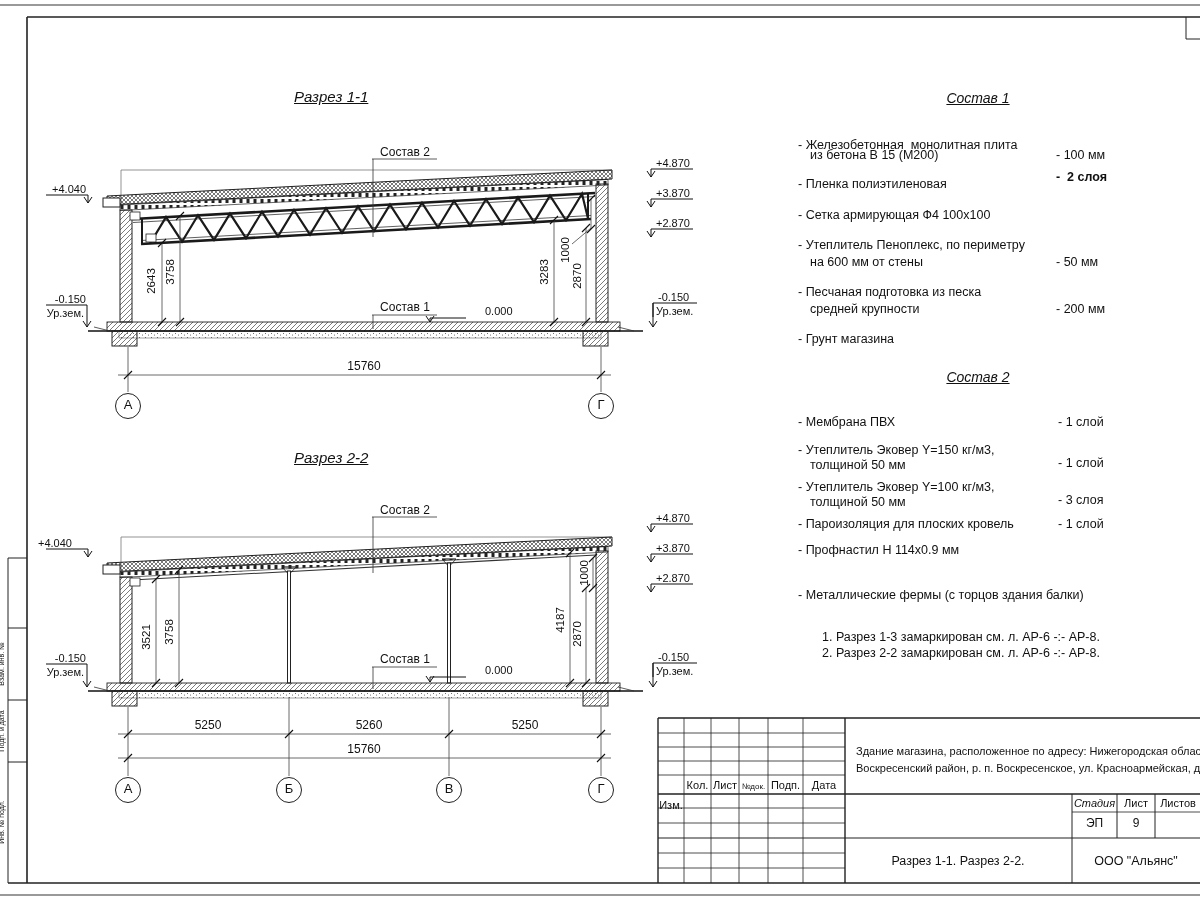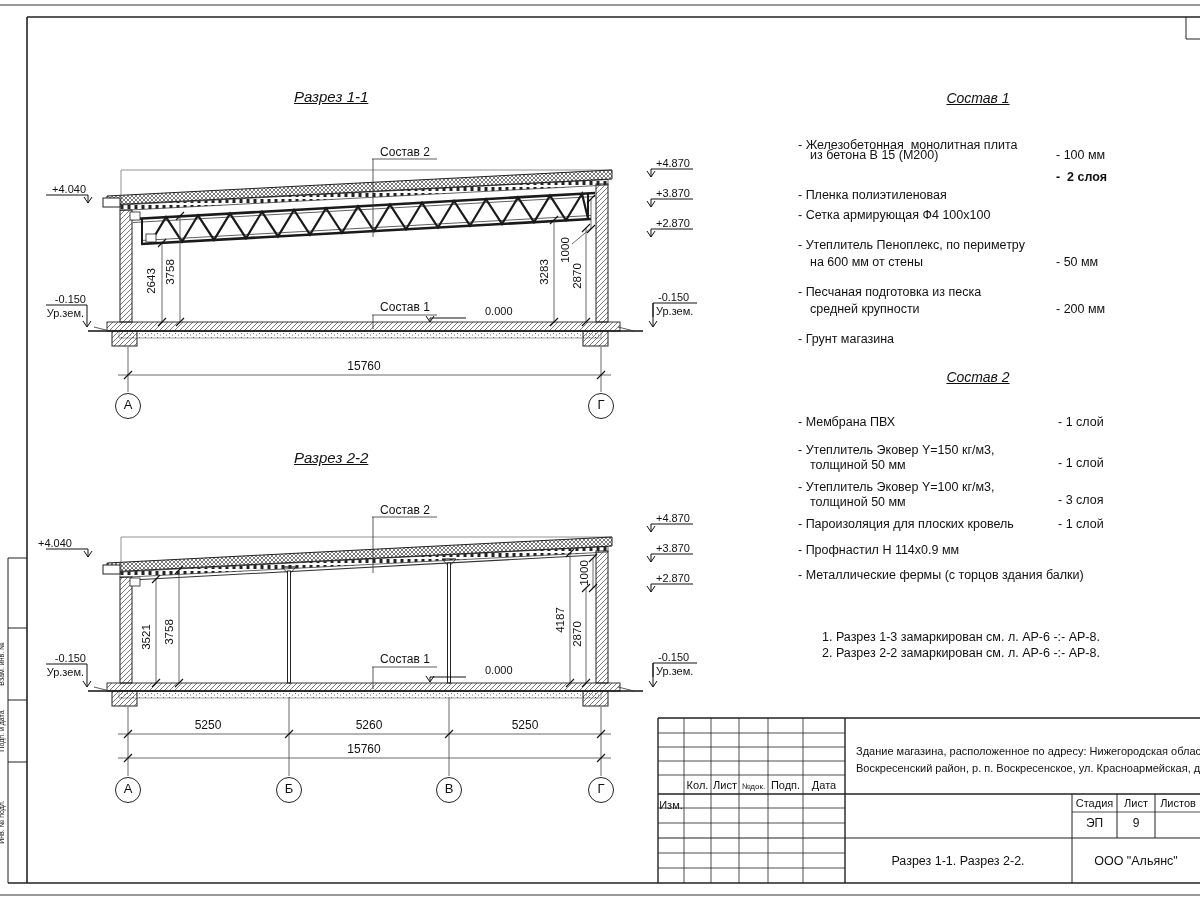--- a/index.html
+++ b/index.html
@@ -210,21 +210,21 @@
 <span class="t c" style="left:334px;top:743px;width:60px;font-size:12px;">15760</span>
 <span class="t ax" style="left:116px;top:782px;">А</span>
 <span class="t ax" style="left:277px;top:782px;">Б</span>
 <span class="t ax" style="left:437px;top:782px;">В</span>
 <span class="t ax" style="left:589px;top:782px;">Г</span>
 
 <span class="t list-title" style="left:898px;top:90px;">Состав 1</span>
 <span class="t" style="left:798px;top:131px;margin-top:7px;">- Железобетонная  монолитная плита</span>
 <span class="t" style="left:810px;top:148px;">из бетона В 15 (М200)</span>
 <span class="t" style="left:1056px;top:148px;">- 100 мм</span>
-<span class="t" style="left:798px;top:188px;">- Пленка полиэтиленовая</span>
+<span class="t" style="left:798px;top:177px;">- Пленка полиэтиленовая</span>
 <span class="t" style="left:1056px;top:170px;font-weight:bold;">-  2 слоя</span>
 <span class="t" style="left:798px;top:208px;">- Сетка армирующая Ф4 100х100</span>
 <span class="t" style="left:798px;top:238px;">- Утеплитель Пеноплекс, по периметру</span>
 <span class="t" style="left:810px;top:255px;">на 600 мм от стены</span>
 <span class="t" style="left:1056px;top:255px;">- 50 мм</span>
 <span class="t" style="left:798px;top:285px;">- Песчаная подготовка из песка</span>
 <span class="t" style="left:810px;top:302px;">средней крупности</span>
 <span class="t" style="left:1056px;top:302px;">- 200 мм</span>
 <span class="t" style="left:798px;top:332px;">- Грунт магазина</span>
 
@@ -233,34 +233,34 @@
 <span class="t" style="left:1058px;top:415px;">- 1 слой</span>
 <span class="t" style="left:798px;top:443px;">- Утеплитель Эковер Y=150 кг/м3,</span>
 <span class="t" style="left:810px;top:458px;">толщиной 50 мм</span>
 <span class="t" style="left:1058px;top:456px;">- 1 слой</span>
 <span class="t" style="left:798px;top:480px;">- Утеплитель Эковер Y=100 кг/м3,</span>
 <span class="t" style="left:810px;top:495px;">толщиной 50 мм</span>
 <span class="t" style="left:1058px;top:493px;">- 3 слоя</span>
 <span class="t" style="left:798px;top:517px;">- Пароизоляция для плоских кровель</span>
 <span class="t" style="left:1058px;top:517px;">- 1 слой</span>
 <span class="t" style="left:798px;top:543px;">- Профнастил Н 114х0.9 мм</span>
-<span class="t" style="left:798px;top:568px;">- Металлические фермы (с торцов здания балки)</span>
+<span class="t" style="left:798px;top:588px;">- Металлические фермы (с торцов здания балки)</span>
 
 <span class="t" style="left:822px;top:630px;">1. Разрез 1-3 замаркирован см. л. АР-6 -:- АР-8.</span>
 <span class="t" style="left:822px;top:646px;">2. Разрез 2-2 замаркирован см. л. АР-6 -:- АР-8.</span>
 
 <span class="t tb c" style="left:658px;top:779px;width:26px;margin-top:20px;">Изм.</span>
 <span class="t tb c" style="left:684px;top:779px;width:27px;">Кол.</span>
 <span class="t tb c" style="left:711px;top:779px;width:28px;">Лист</span>
 <span class="t c" style="left:739px;top:782px;width:29px;font-size:8px;">№док.</span>
 <span class="t tb c" style="left:768px;top:779px;width:35px;">Подп.</span>
 <span class="t tb c" style="left:803px;top:779px;width:42px;">Дата</span>
 <span class="t tb" style="left:856px;top:745px;">Здание магазина, расположенное по адресу: Нижегородская область</span>
 <span class="t tb" style="left:856px;top:762px;">Воскресенский район, р. п. Воскресенское, ул. Красноармейская, д. 1</span>
-<span class="t tb c" style="left:1072px;top:797px;width:45px;">Стадия</span>
+<span class="t tb c" style="left:1072px;top:797px;width:45px;font-style:italic;">Стадия</span>
 <span class="t tb c" style="left:1117px;top:797px;width:38px;">Лист</span>
 <span class="t tb c" style="left:1155px;top:797px;width:46px;">Листов</span>
 <span class="t c" style="left:1072px;top:817px;width:45px;font-size:12px;">ЭП</span>
 <span class="t c" style="left:1117px;top:817px;width:38px;font-size:12px;">9</span>
 <span class="t c" style="left:858px;top:854px;width:200px;font-size:12.5px;">Разрез 1-1. Разрез 2-2.</span>
 <span class="t c" style="left:1075px;top:854px;width:122px;font-size:12.5px;">ООО "Альянс"</span>
 
 <span class="t side-label" style="left:-33px;top:659px;width:70px;">Взам. инв. №</span>
 <span class="t side-label" style="left:-33px;top:726px;width:70px;">Подп. и дата</span>
 <span class="t side-label" style="left:-33px;top:817px;width:70px;">Инв. № подл.</span>

